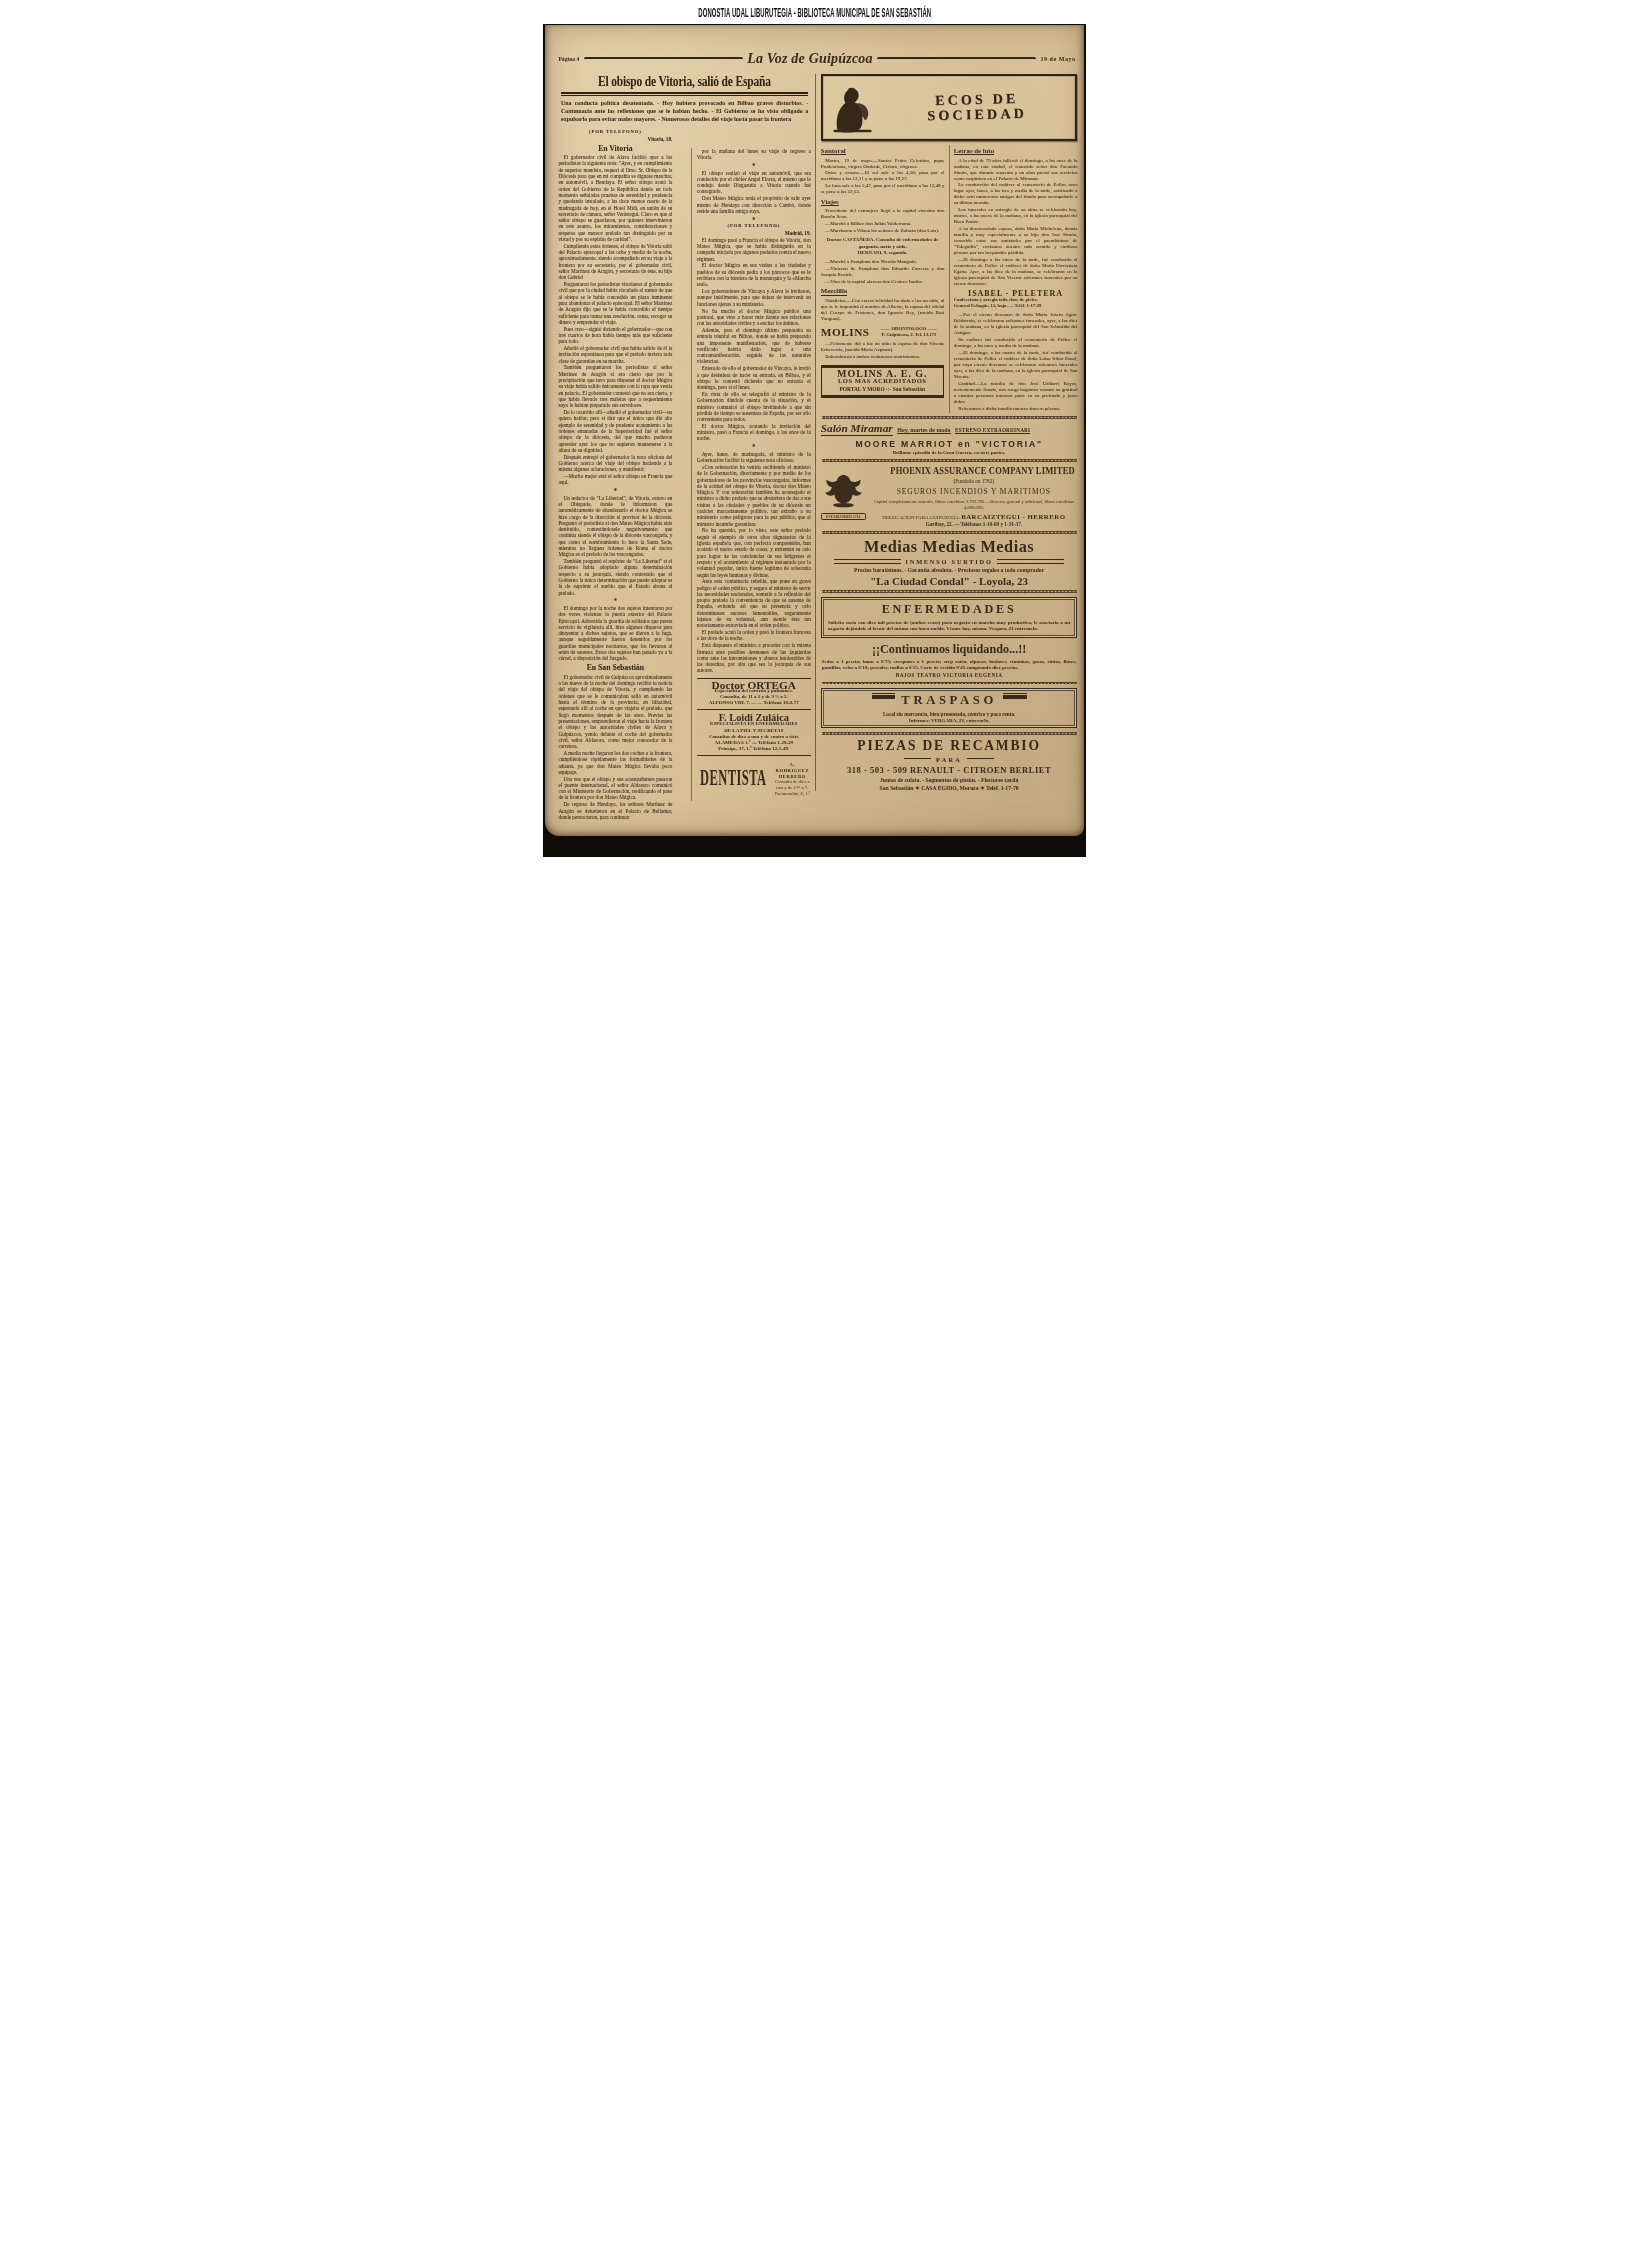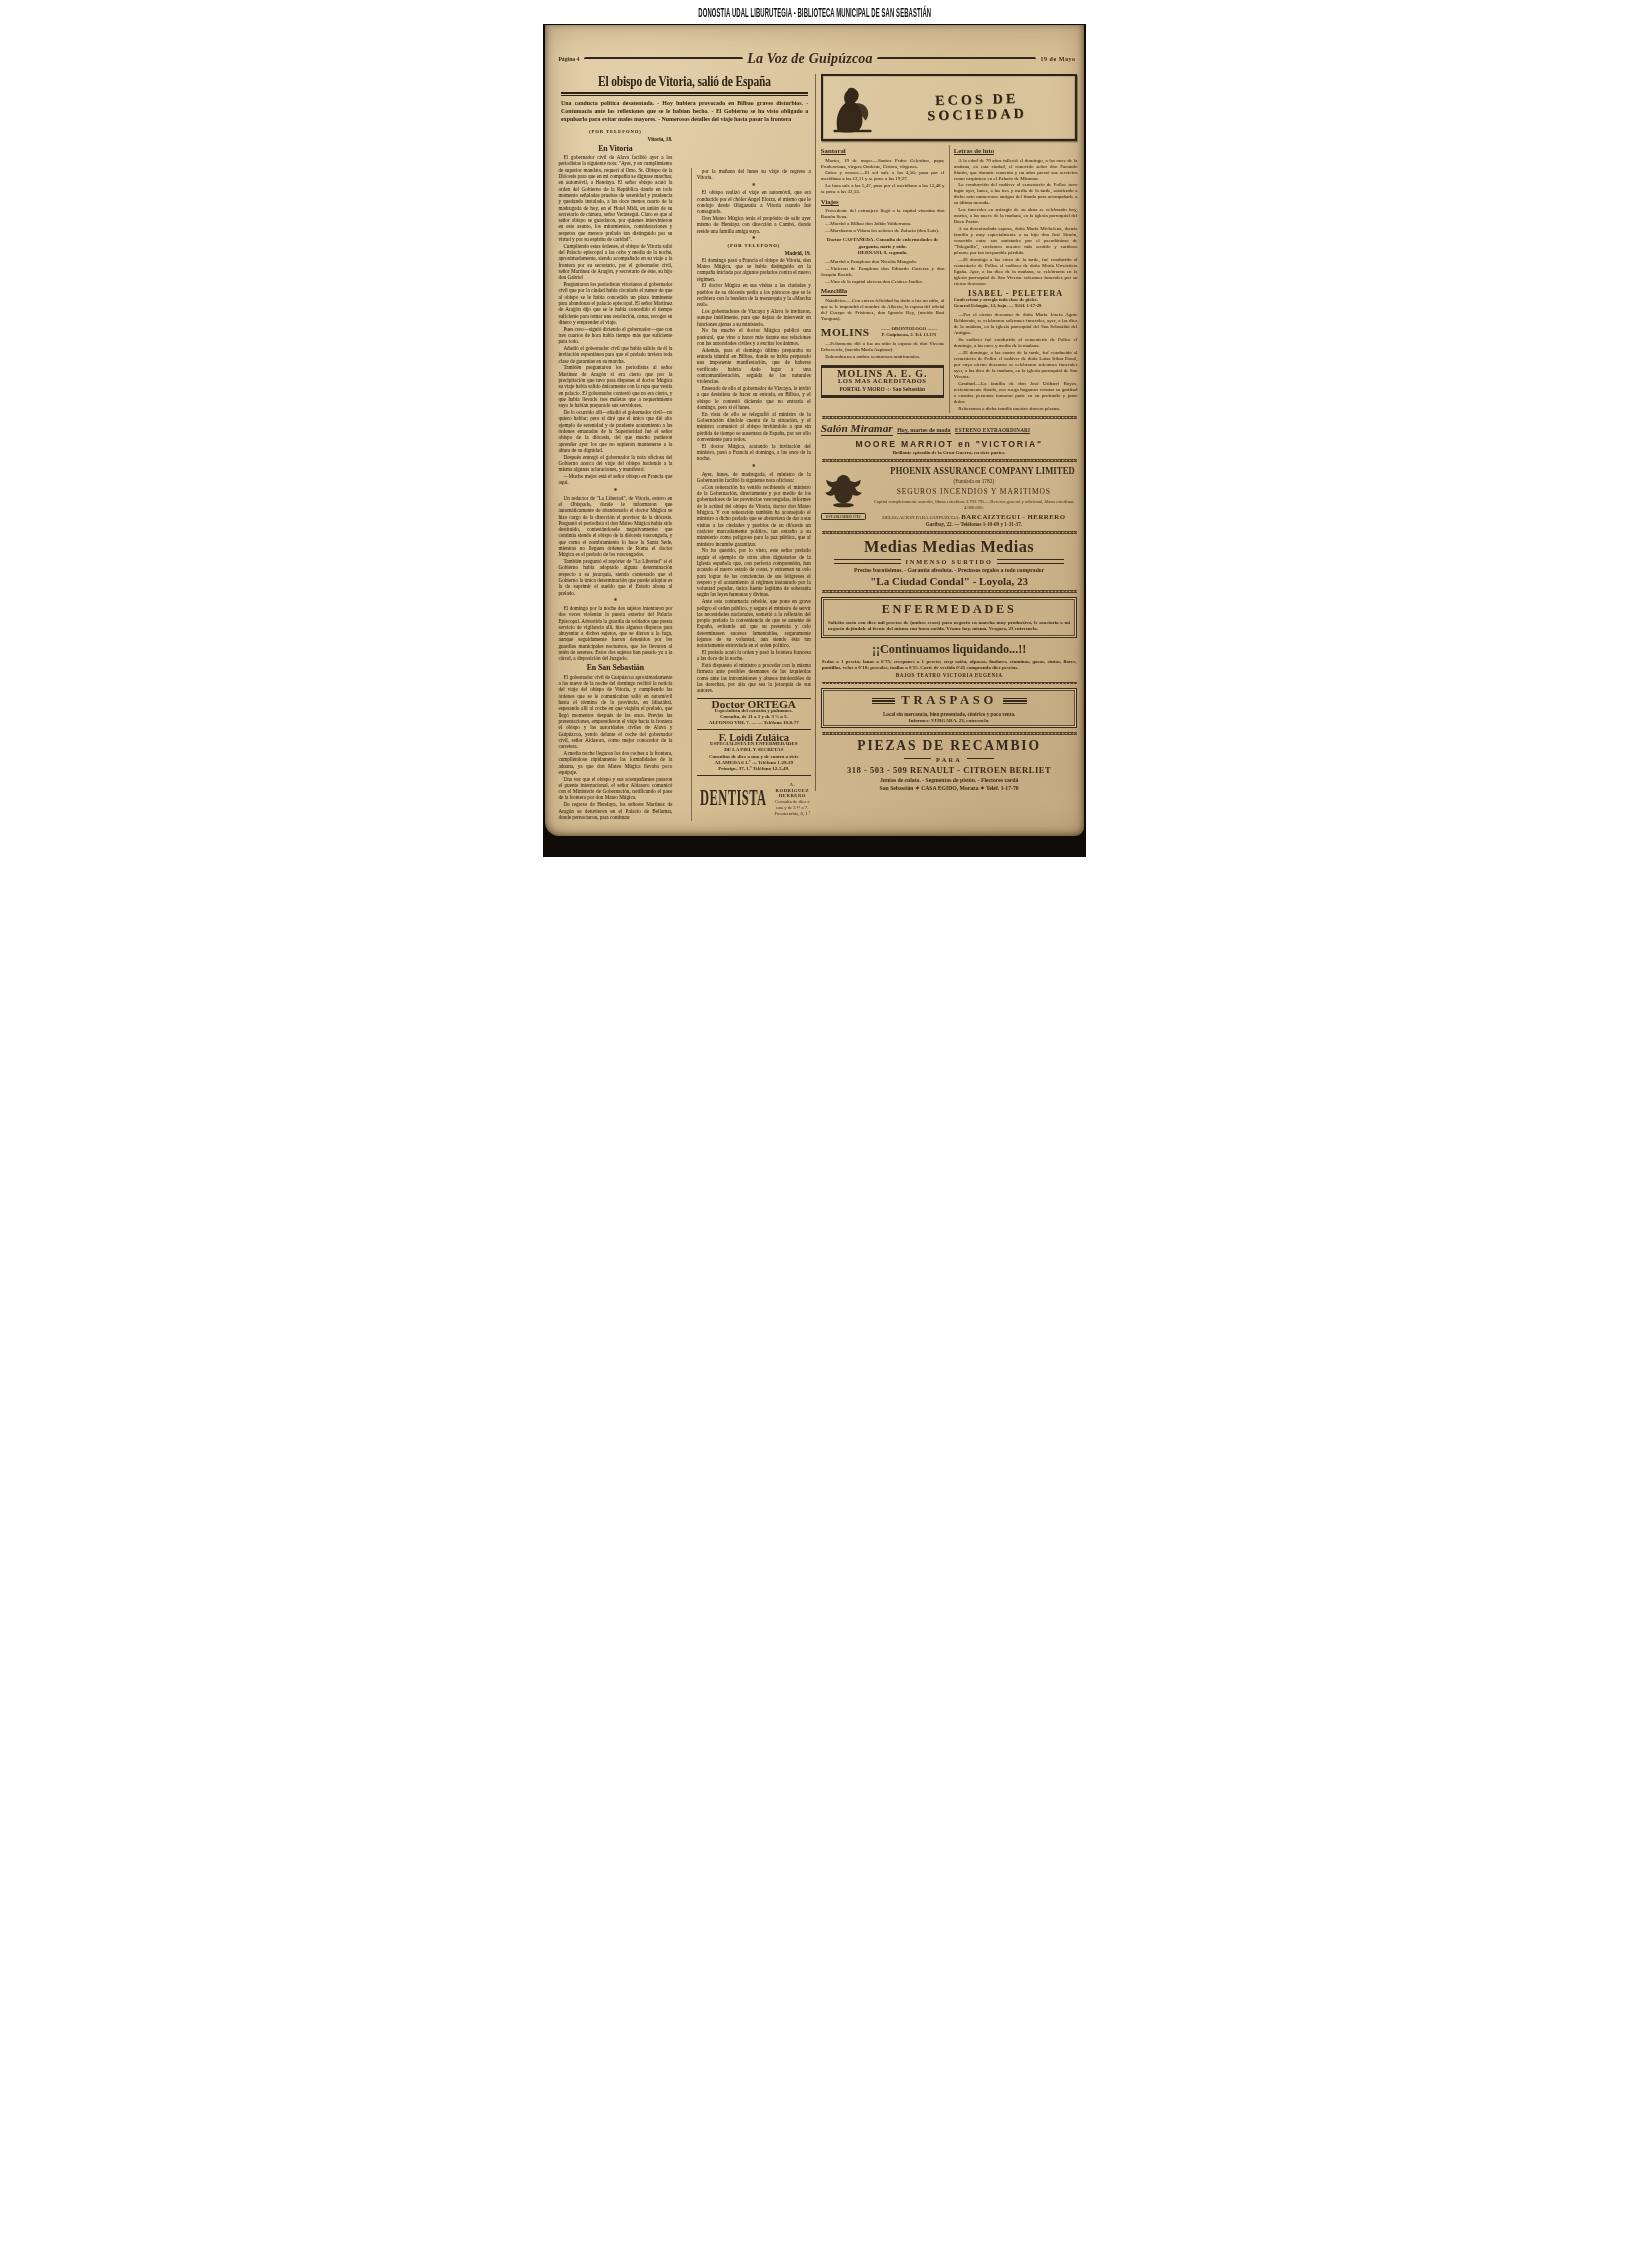--- a/index.html
+++ b/index.html
@@ -33,21 +33,21 @@
   .body-grid{display:flex;align-items:flex-start;}
   .left-half{width:49.5%;padding-right:4.5px;box-sizing:border-box;}
   .right-half{flex:1;border-left:0.7px solid rgba(50,38,24,.6);padding-left:4.5px;box-sizing:border-box;min-width:0;}
 
   
   h1.headline{margin:0.9px 0 0;text-align:center;font-size:14px;line-height:15.4px;font-weight:bold;color:#2c2113;letter-spacing:-0.2px;white-space:nowrap;}
   .headline-rule{height:4.1px;margin:2.3px 2.7px 4.1px;background:linear-gradient(to bottom,#2c2113 0 1.8px,transparent 1.8px 2.9px,#2c2113 2.9px 3.6px,transparent 3.6px);}
   .subhead{font-weight:bold;font-size:5.9px;line-height:7.7px;text-align:justify;margin:0 2.7px 4.5px;color:#312515;}
 
   
-  .two-cols{display:flex;align-items:flex-end;}
+  .two-cols{display:flex;align-items:center;}
   .two-cols .col{flex:1;font-size:5.2px;line-height:6.3px;min-width:0;}
   .two-cols .col + .col{border-left:0.5px solid rgba(58,45,30,.55);padding-left:4.5px;margin-left:19px;}
   .col p{margin:0 0 0.5px;text-align:justify;text-indent:5px;text-shadow:0.1px 0.1px 0 rgba(60,45,25,.25);}
   .col p[data-type="byline"]{text-align:center;text-indent:0;font-weight:bold;letter-spacing:0.9px;font-size:4.7px;margin-top:0.9px;}
   .col p[data-type="dateline"]{text-align:right;text-indent:0;font-weight:bold;}
   .col p[data-type="h"]{text-align:center;text-indent:0;font-weight:bold;font-size:7.7px;margin:3.6px 0 2.3px;}
   .col p[data-type="orn"]{text-align:center;text-indent:0;font-size:4.1px;margin:1.4px 0;color:#4a3a26;}
 
   
   .ecos-box{border:2.7px solid #2f2315;box-shadow:0.9px 1.4px 0 rgba(47,35,21,.45), inset 0 0 0 0.5px rgba(47,35,21,.3);margin:0 0.9px 4.5px 0;padding:2.7px 3.6px;display:flex;align-items:center;gap:3.6px;height:58px;background:rgba(255,248,230,.07);}
@@ -109,21 +109,21 @@
   .ad-capitalistas{text-align:center;margin:3.6px 0;}
   .cap-title{font-size:12.2px;font-weight:bold;letter-spacing:2.7px;white-space:nowrap;}
   .cap-body{font-size:5px;line-height:6.1px;text-align:justify;margin:3.2px 0.9px 0;font-weight:bold;}
 
   .ad-liq{text-align:center;margin:3.6px 0 1.8px;}
   .liq-title{font-size:12.2px;font-weight:bold;white-space:nowrap;}
   .liq-body{font-size:5px;line-height:6.1px;text-align:justify;margin:2.3px 0.9px 0.9px;font-weight:bold;}
   .liq-foot{font-size:5.2px;font-weight:bold;letter-spacing:0.5px;margin-top:0.9px;}
 
   .ad-traspaso{text-align:center;margin:3.6px 0;}
-  .tra-row{display:flex;align-items:center;justify-content:center;gap:6.3px;}
+  .tra-row{display:flex;align-items:flex-start;justify-content:center;gap:6.3px;}
   .tra-deco{width:23.5px;height:5.9px;background:linear-gradient(#352a1c 0 1.4px,transparent 1.4px 2.3px,#352a1c 2.3px 3.6px,transparent 3.6px 4.5px,#352a1c 4.5px 5.9px);}
   .tra-title{font-size:12.7px;font-weight:bold;letter-spacing:3.6px;white-space:nowrap;}
   .tra-l1{font-size:5.2px;font-weight:bold;margin-top:2.7px;}
   .tra-l2{font-size:5px;margin-top:0.9px;}
 
   .ad-piezas{text-align:center;margin:2.7px 0 0;}
   .pz-title{font-size:13.6px;font-weight:bold;letter-spacing:1.8px;white-space:nowrap;}
   .pz-para-row{display:flex;align-items:center;justify-content:center;gap:4.5px;margin-top:1.4px;}
   .srule{width:27px;height:1.8px;border-top:1.4px solid #352a1c;}
   .pz-para{font-size:6.3px;letter-spacing:2.3px;font-weight:bold;}

